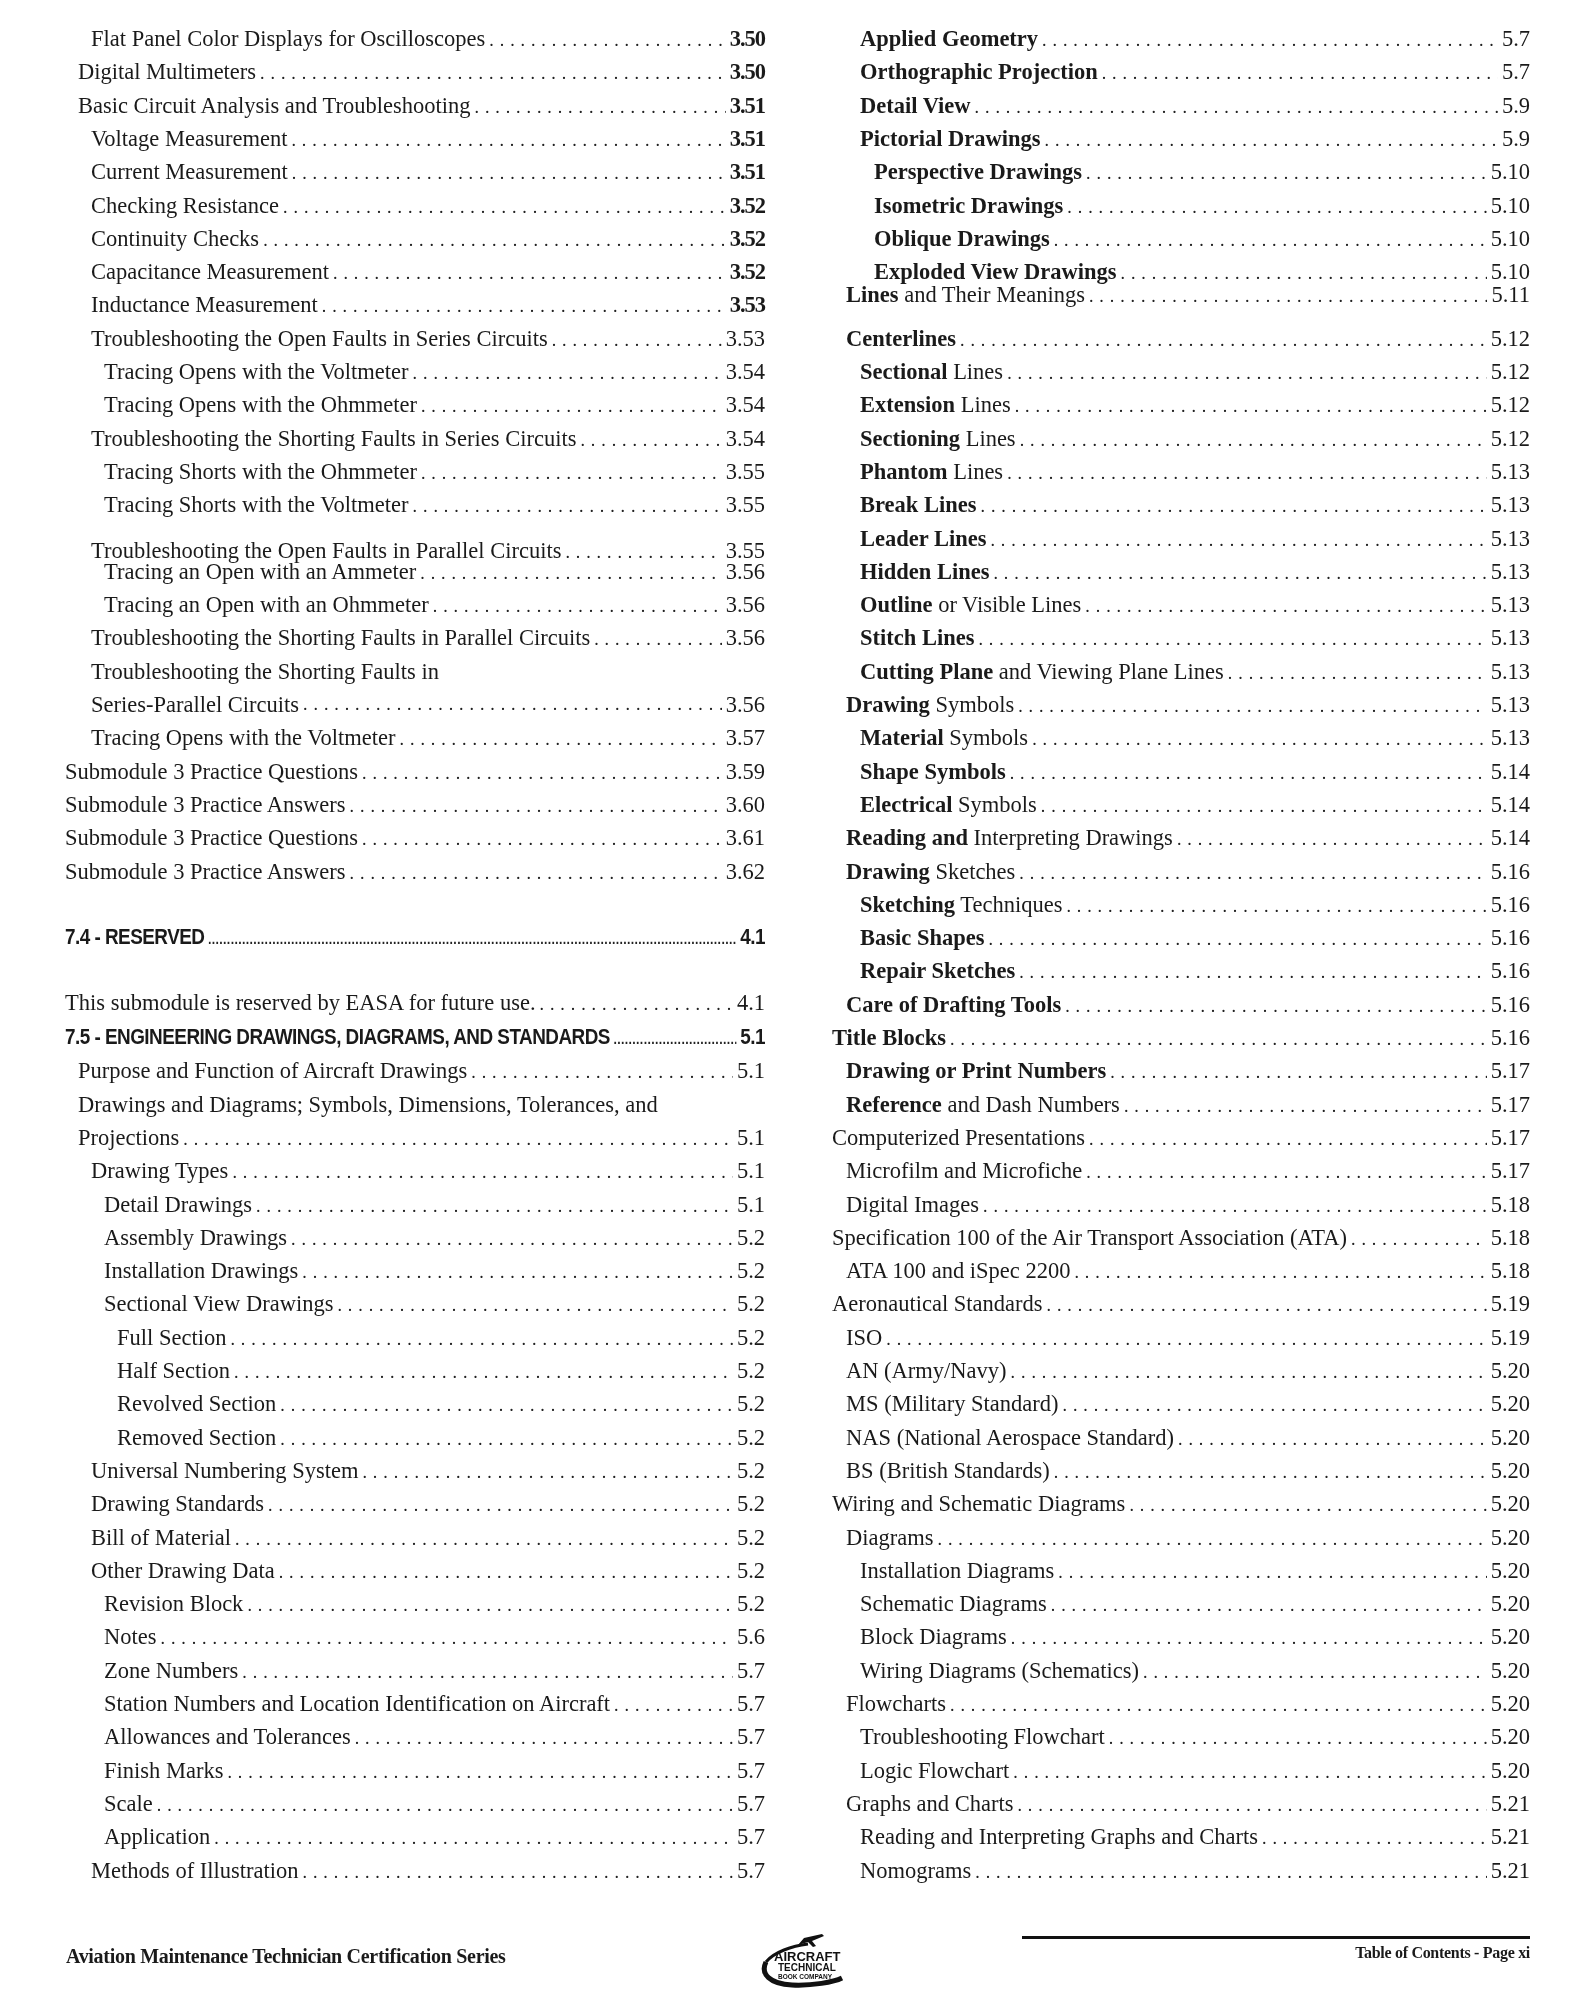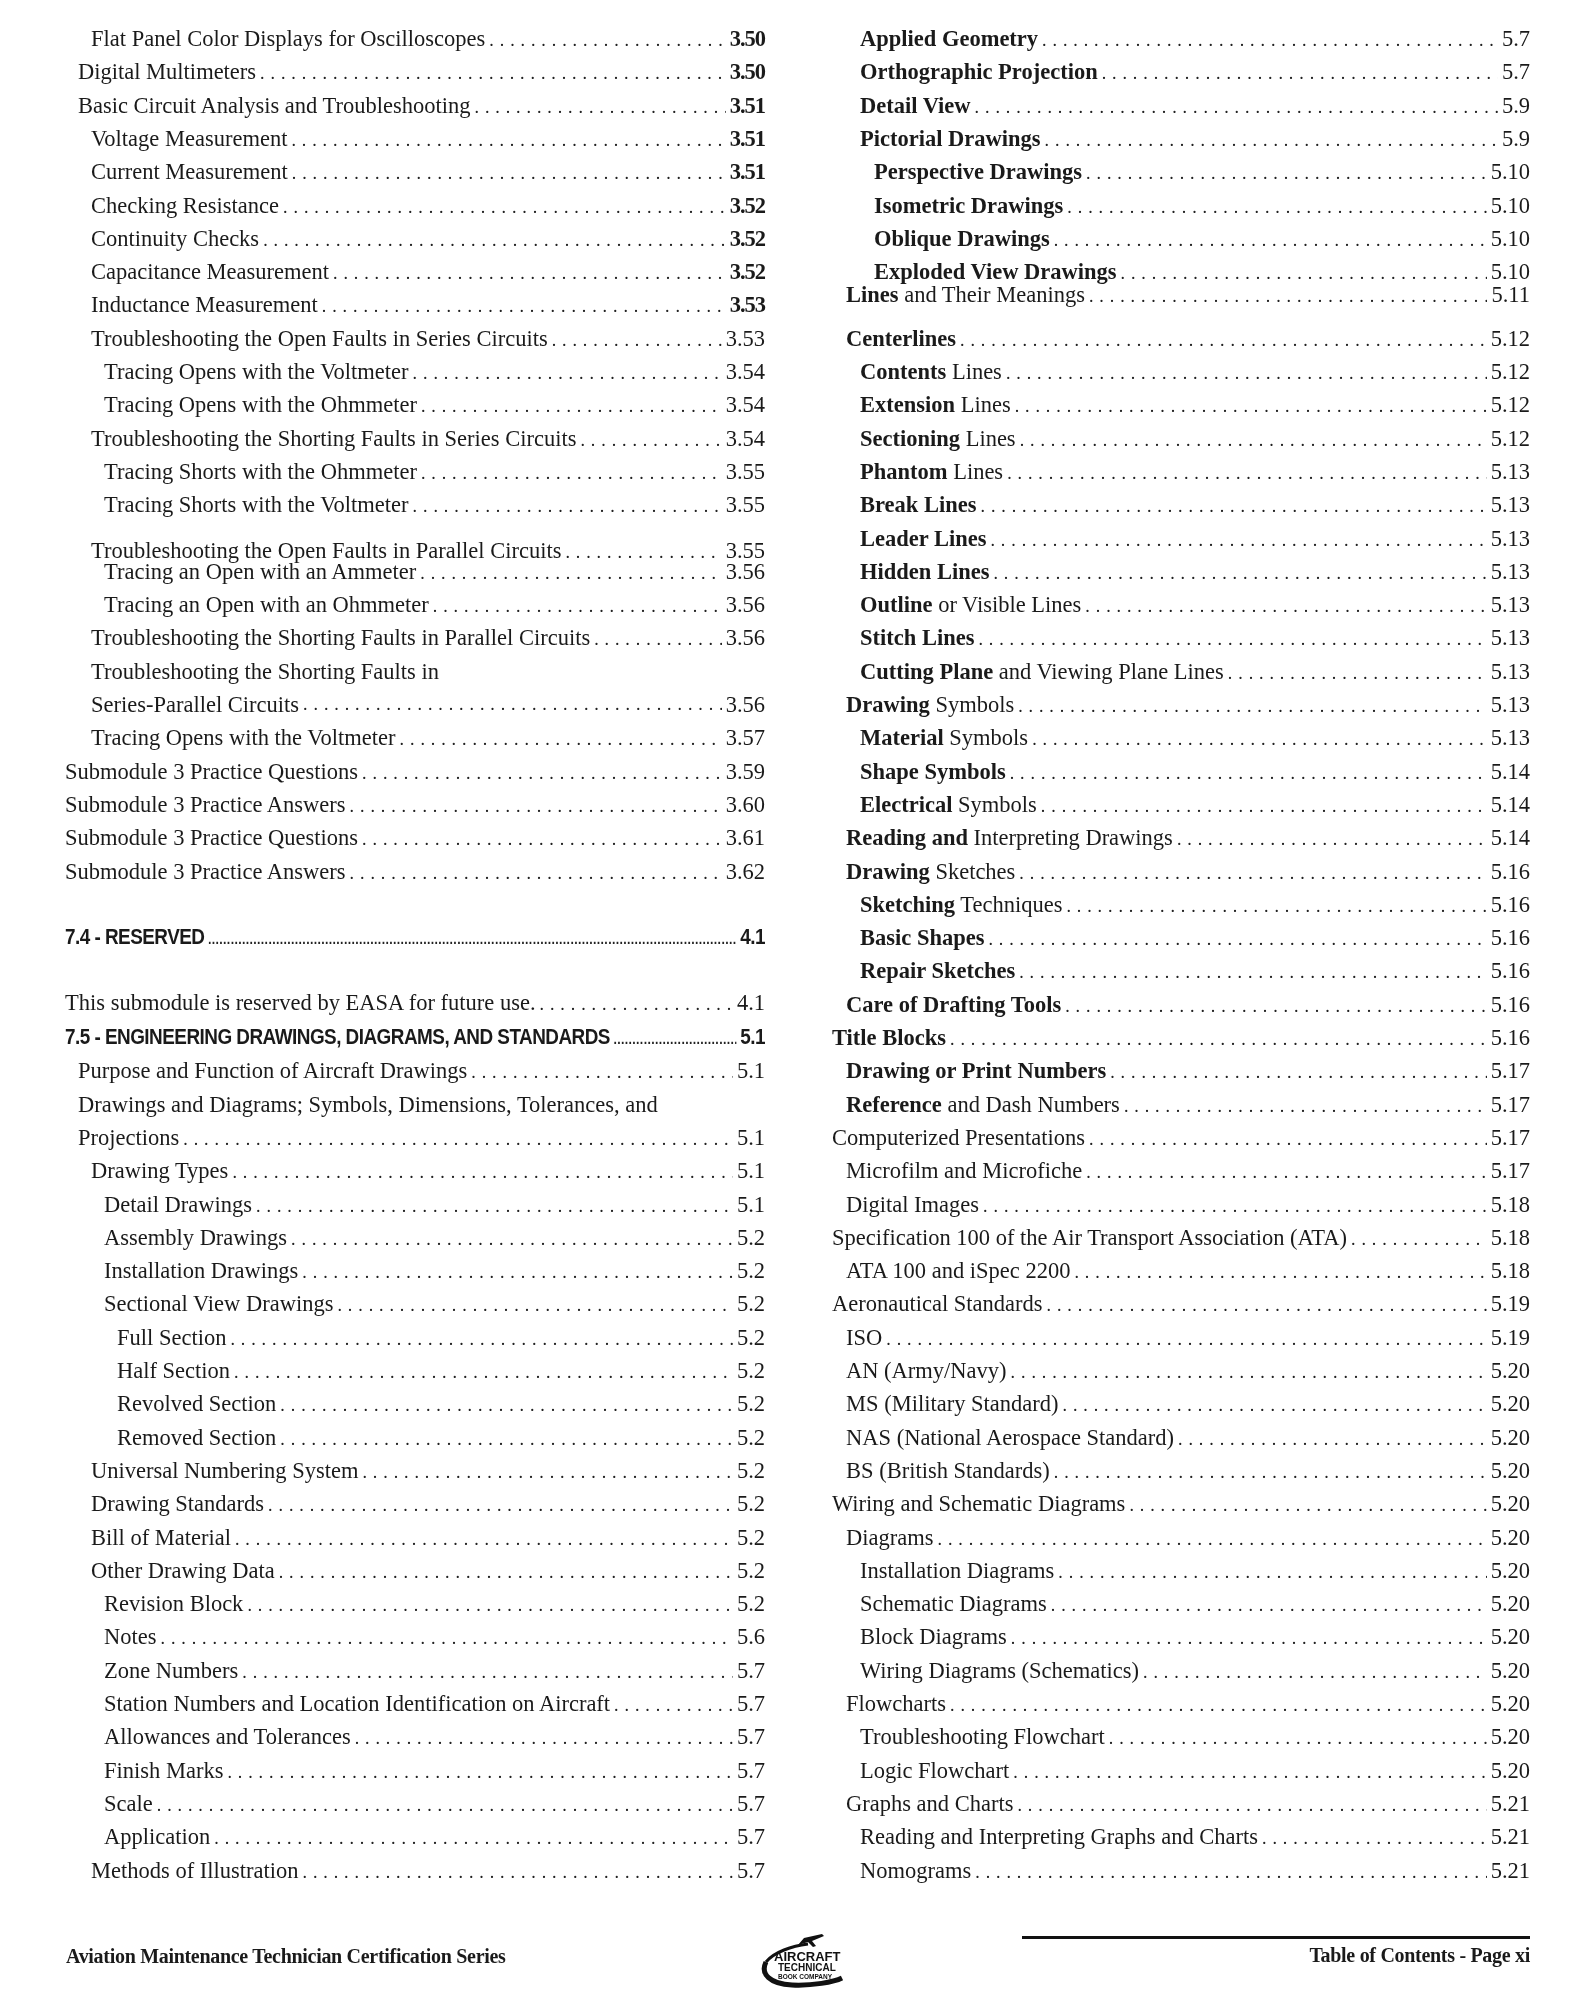--- a/index.html
+++ b/index.html
@@ -18,21 +18,21 @@
   .row .page { flex: 0 0 auto; }
   .row.nopage .leader { visibility: hidden; }
   .row.bold-page .page { font-weight: 700; letter-spacing: -1px; }
   .row.section { font-family: "Liberation Sans", "DejaVu Sans", sans-serif; font-weight: 700;
                  font-size: 21.5px; letter-spacing: -0.6px; transform: scaleX(0.88); transform-origin: left center; }
   .row.section .leader { letter-spacing: 0; font-size: 14px; }
   .row.section .leader::before { content: "........................................................................................................................................................................"; word-spacing: 0; letter-spacing: 0.4px; }
   #footer-left { position: absolute; left: 66px; top: 1945px; font-size: 20px; font-weight: 700;
                  letter-spacing: -0.3px; }
   #footer-rule { position: absolute; left: 1022px; top: 1936px; width: 508px; height: 3px; background: #111; }
-  #footer-right { position: absolute; right: 44px; top: 1944px; font-size: 20px; font-weight: 700;
+  #footer-right { position: absolute; right: 44px; top: 1944px; font-size: 16px; font-weight: 700;
                   letter-spacing: -0.3px; }
   #logo { position: absolute; left: 752px; top: 1932px; width: 95px; height: 56px; }
 </style>
 </head>
 <body>
 
 <div id="left-col" class="col">
     <div class="row bold-page" style="left: 91px; width: 674px; top: 22px;">
       <span class="label">Flat Panel Color Displays for Oscilloscopes</span>
       <span class="leader"></span>
@@ -349,21 +349,21 @@
       <span class="label"><b>Lines</b><span> and Their Meanings</span></span>
       <span class="leader"></span>
       <span class="page">5.11</span>
     </div>
     <div class="row" style="left: 66px; width: 684px; top: 321.7px;">
       <span class="label"><b>Centerlines</b><span></span></span>
       <span class="leader"></span>
       <span class="page">5.12</span>
     </div>
     <div class="row" style="left: 80px; width: 670px; top: 355px;">
-      <span class="label"><b>Contents</b><span> Lines</span></span>
+      <span class="label"><b>Sectional</b><span> Lines</span></span>
       <span class="leader"></span>
       <span class="page">5.12</span>
     </div>
     <div class="row" style="left: 80px; width: 670px; top: 388.3px;">
       <span class="label"><b>Extension</b><span> Lines</span></span>
       <span class="leader"></span>
       <span class="page">5.12</span>
     </div>
     <div class="row" style="left: 80px; width: 670px; top: 421.6px;">
       <span class="label"><b>Sectioning</b><span> Lines</span></span>

